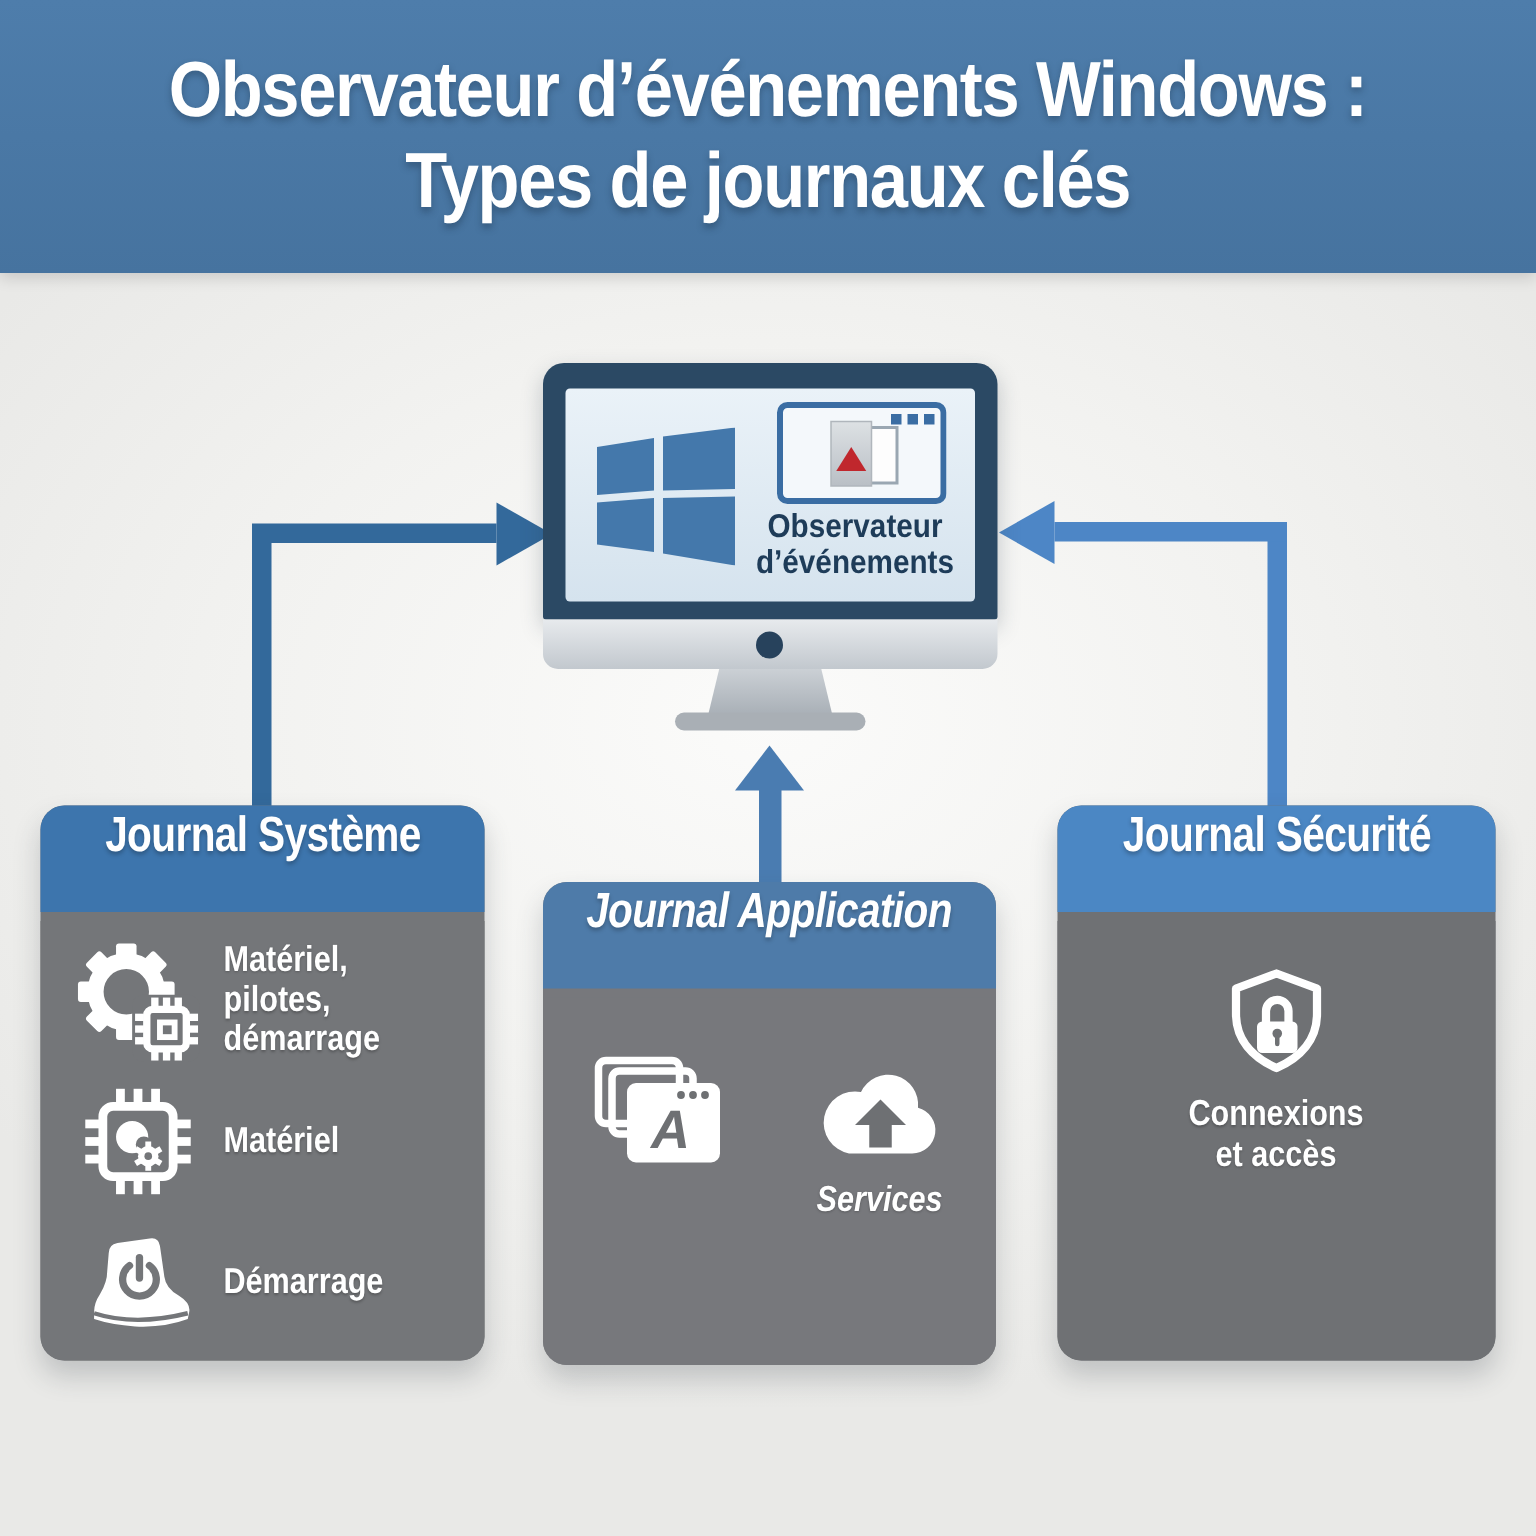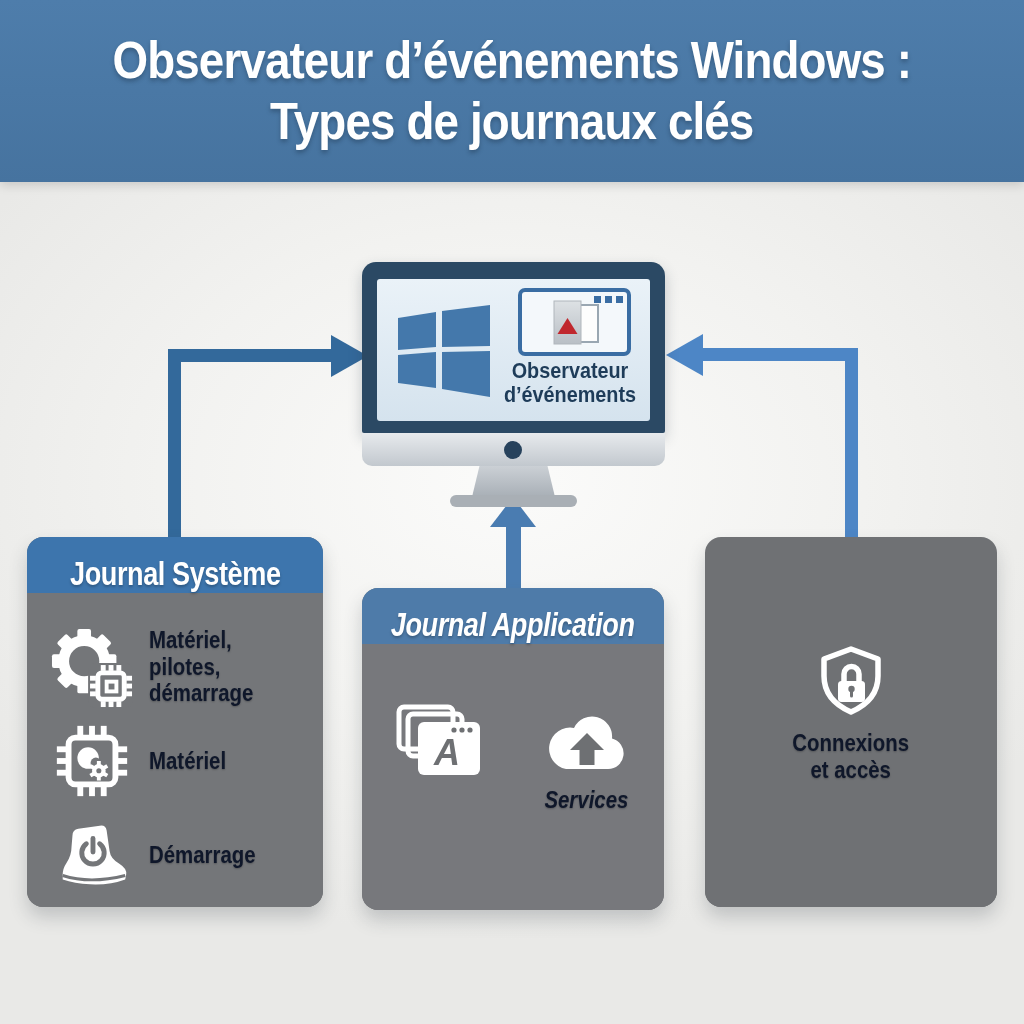--- a/index.html
+++ b/index.html
@@ -18,51 +18,51 @@
   .title {
     color:#fff; font-weight:bold; font-size:52px; line-height:1.18;
     text-align:center; white-space:pre-line; letter-spacing:-1px;
     transform:scaleX(.88); transform-origin:center;
     text-shadow:0 3px 5px rgba(20,40,60,.35);
   }
   
   .seg { position:absolute; z-index:1; }
   .head { position:absolute; width:0; height:0; z-index:1; }
   
-  .monitor { position:absolute; left:362px; top:262px; width:323px; height:246px; z-index:3; }
+  .monitor { position:absolute; left:362px; top:242px; width:323px; height:246px; z-index:3; }
   .bezel { position:absolute; left:0; top:0; width:303px; height:171px; background:#2b4964; border-radius:14px 14px 2px 2px; box-shadow:0 6px 14px rgba(40,55,70,.25); }
   .screen { position:absolute; left:15px; top:17px; width:273px; height:142px; background:linear-gradient(180deg,#eaf2f8,#d5e3ee); border-radius:3px; }
   .chin { position:absolute; left:0; top:171px; width:303px; height:33px; background:linear-gradient(180deg,#e7eaed,#c2c8ce); border-radius:0 0 10px 10px; }
   .cam-dot { position:absolute; left:142px; top:179px; width:18px; height:18px; border-radius:50%; background:#27425c; }
   .neck { position:absolute; left:110px; top:204px; width:83px; height:31px; background:linear-gradient(180deg,#cbd0d5,#a8afb6); clip-path:polygon(9% 0,91% 0,100% 100%,0 100%); }
   .base { position:absolute; left:88px; top:233px; width:127px; height:12px; border-radius:7px; background:#a9afb5; }
   .win-logo { position:absolute; left:21px; top:26px; }
   .app-win { position:absolute; left:141px; top:9px; }
   .app-label {
     position:absolute; left:116px; top:80px; width:154px;
     font-weight:bold; font-size:22px; line-height:1.1; text-align:center;
     white-space:pre-line; transform:scaleX(.9); transform-origin:center;
   }
   
   .log-box { position:absolute; z-index:2; border-radius:16px; box-shadow:0 10px 18px rgba(50,60,70,.22); }
   .box-header {
-    position:absolute; left:0; top:0; right:0; height:56px;
-    border-radius:16px 16px 0 0; display:flex; align-items:flex-end; justify-content:center;
+    position:absolute; left:0; top:0; right:0; height:71px;
+    border-radius:16px 16px 0 0; display:flex; align-items:flex-start; justify-content:center;
   }
   .box-title {
     color:#fff; font-weight:bold; font-size:33px; white-space:nowrap;
     transform:scaleX(.82); transform-origin:center; letter-spacing:-0.5px;
     text-shadow:0 2px 3px rgba(0,0,0,.25);
   }
   .box-body { position:absolute; left:0; top:77px; right:0; bottom:0; border-radius:0 0 16px 16px; }
   .lrow { display:flex; align-items:center; gap:16px; padding:0 8px 0 24px; height:94px; }
   .lrow:first-child { margin-top:6px; }
   .icon-cell { width:82px; height:82px; flex:none; display:flex; align-items:center; justify-content:center; }
   .item-label {
-    color:#0f172a; font-weight:bold; font-size:24px; line-height:1.12;
+    color:#ffffff; font-weight:bold; font-size:24px; line-height:1.12;
     white-space:pre-line; text-shadow:0 1px 2px rgba(0,0,0,.25);
   }
   .squeeze-l { display:inline-block; transform:scaleX(.85); transform-origin:left center; }
   .squeeze-c { display:inline-block; transform:scaleX(.85); transform-origin:center; }
   .cols { display:flex; justify-content:space-evenly; }
   .col { display:flex; flex-direction:column; align-items:center; width:46%; }
   .clabel { margin-top:4px; text-align:center; }
 </style>
 </head>
 <body>
@@ -246,20 +246,23 @@
             <polygon points="47,30 64,47 54.5,47 54.5,62 39.5,62 39.5,47 30,47" fill="#6e7073"></polygon>
           </svg>
           <div class="item-label clabel"><span class="squeeze-c">Services</span></div>
         </div>
 
       </div>
     </div>
   </div>
 
   <div class="log-box" style="left: 705px; top: 537px; width: 292px; height: 370px; background-color: rgb(111, 113, 116);">
+    <div class="box-header" style="background-color: rgb(75, 135, 196);">
+      <span class="box-title">Journal Sécurité</span>
+    </div>
     <div class="box-body" style="background-color: rgb(111, 113, 116);">
       <div class="cols" style="padding-top:28px;">
 
         <div class="col">
           <svg width="84" height="84" viewBox="0 0 84 84">
             <path d="M42 7 L69 17 v17 c0 17 -11 29 -27 36 C26 63 15 51 15 34 V17 Z" fill="none" stroke="#fff" stroke-width="5.5" stroke-linejoin="round"></path>
             <path d="M35 40 v-8 a7.5 7.5 0 0 1 15 0 v8" fill="none" stroke="#fff" stroke-width="5.5"></path>
             <rect x="29" y="39" width="27" height="21" rx="3.5" fill="#fff"></rect>
             <circle cx="42.5" cy="47" r="3.2" fill="#6f7174"></circle>
             <rect x="41" y="48.5" width="3" height="7" rx="1.5" fill="#6f7174"></rect>

